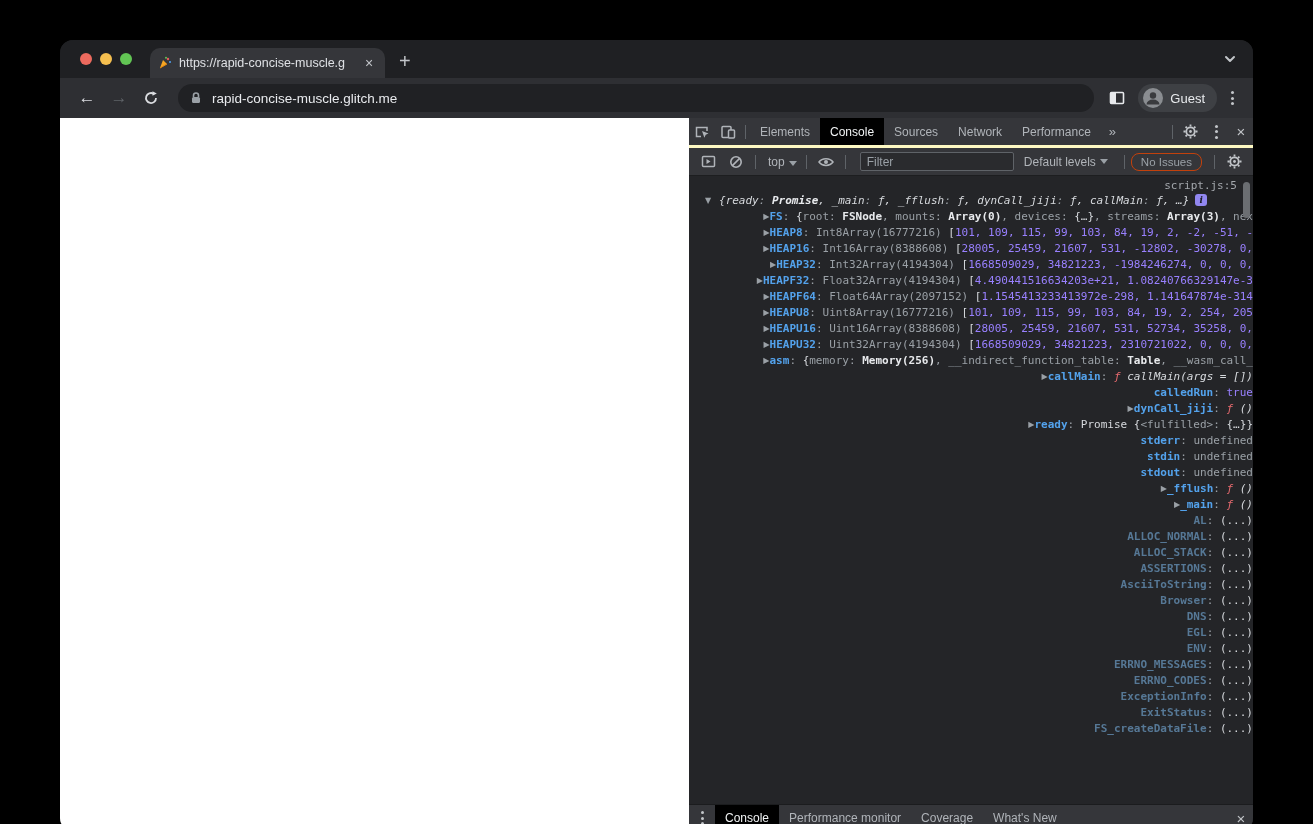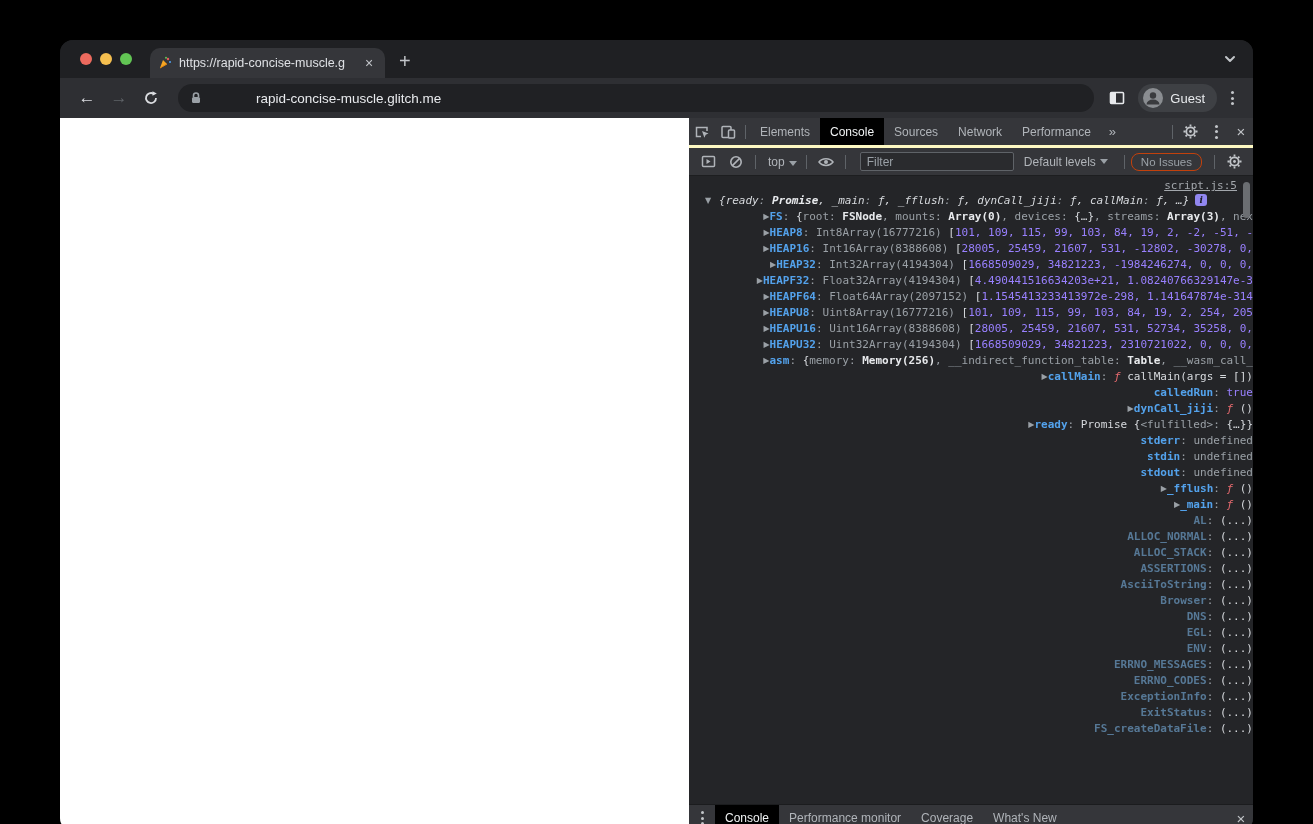--- a/index.html
+++ b/index.html
@@ -14,21 +14,21 @@
     display:flex;align-items:center;padding:0 8px;box-sizing:border-box;}
   .tab-title{flex:1;color:#DFE1E5;font-size:12.5px;white-space:nowrap;overflow:hidden;margin-left:7px;}
   .tab-close{color:#C2C5C9;font-size:14px;width:16px;text-align:center;cursor:default;}
   .newtab{color:#C2C5C9;font-size:20px;margin:0 0 4px 14px;line-height:26px;}
   .strip-chevron{position:absolute;right:16px;top:12px;}
   
   .toolbar{height:40px;background:#2E2F33;display:flex;align-items:center;padding:0 12px 0 14px;gap:6px;flex:0 0 auto;}
   .nav-glyph{font-size:17px;width:26px;text-align:center;}
   .back{color:#DADCE0;} .fwd{color:#5F6368;}
   .url-pill{flex:1;height:28px;background:#202124;border-radius:14px;display:flex;align-items:center;
-    padding:0 12px;margin:0 8px;min-width:0;gap:44px;}
+    padding:0 12px;margin:0 8px;min-width:0;}
   .url-text{color:#E8EAED;font-size:13.5px;margin-left:10px;white-space:nowrap;overflow:hidden;}
   .guest-pill{height:28px;background:#3E4044;border-radius:14px;display:flex;align-items:center;
     padding:0 12px 0 4px;gap:6px;margin-left:6px;}
   .guest-label{color:#E8EAED;font-size:13px;}
   .dots-v{display:flex;flex-direction:column;gap:2.5px;align-items:center;width:18px;}
   .dots-v i{width:3px;height:3px;border-radius:50%;background:#C2C5C9;display:block;}
   
   .content{flex:1;display:flex;min-height:0;}
   .page{flex:1;background:#fff;}
   
@@ -51,29 +51,29 @@
   .filter-input{flex:1;height:17px;background:#2A2B2E;border:1px solid #5F6368;border-radius:2px;
     color:#E8EAED;font-size:12px;padding:0 6px;margin:0 8px;outline:none;font-family:"Liberation Sans",sans-serif;min-width:40px;}
   .filter-input::placeholder{color:#9AA0A6;}
   .levels{color:#B0B4B9;font-size:12px;display:flex;align-items:center;margin-right:10px;white-space:nowrap;}
   .no-issues{color:#9AA0A6;font-size:11.5px;border:1px solid #c2410c;border-radius:8px;
     padding:2px 9px;white-space:nowrap;margin-right:6px;}
   
   .console-area{flex:1;position:relative;overflow:hidden;font-family:"DejaVu Sans Mono",monospace;
     font-size:11px;line-height:16px;}
   .src-row{height:15px;text-align:right;padding:2px 16px 0 0;}
-  .src-link{color:#A3A7AC;font-size:11px;text-decoration:underline;font-family:"DejaVu Sans Mono",monospace;}
+  .src-link{color:#A3A7AC;font-size:11px;font-family:"DejaVu Sans Mono",monospace;}
   .cl{height:16px;white-space:nowrap;overflow:hidden;padding-left:8px;margin-left:8px;}
   .cl.child{padding-left:20px;text-align:right;}
   .cl.preview{font-style:italic;}
   .arr{display:inline-block;width:14px;color:#9AA0A6;font-size:8px;vertical-align:middle;
     font-family:"DejaVu Sans",sans-serif;}
   .s-t{color:#9AA0A6;} .s-w{color:#D7DADE;} .s-b{color:#E8EAED;font-weight:bold;}
   .s-n{color:#9980FF;} .s-p{color:#53A2EC;font-weight:bold;} .s-g{color:#567896;font-weight:bold;}
-  .s-f{color:#E5696E;font-style:italic;} .s-sig{color:#D7DADE;}
+  .s-f{color:#E5696E;font-style:italic;} .s-sig{color:#D7DADE;font-style:italic;}
   .ibadge{display:inline-block;width:12px;height:12px;border-radius:3px;background:#9187F0;color:#1A1B26;
     font-family:"DejaVu Serif",serif;font-style:italic;font-size:9px;line-height:12px;text-align:center;
     margin-left:6px;vertical-align:1px;font-weight:bold;}
   .scroll-thumb{position:absolute;right:3px;top:6px;width:7px;height:36px;border-radius:4px;background:#6B6E72;}
   
   .drawer{height:26px;background:#35363A;border-top:1px solid #1B1C1E;display:flex;align-items:center;flex:0 0 auto;}
   .drawer .dt-tab{font-size:12px;}
   svg{display:block;}
 </style>
 </head>

